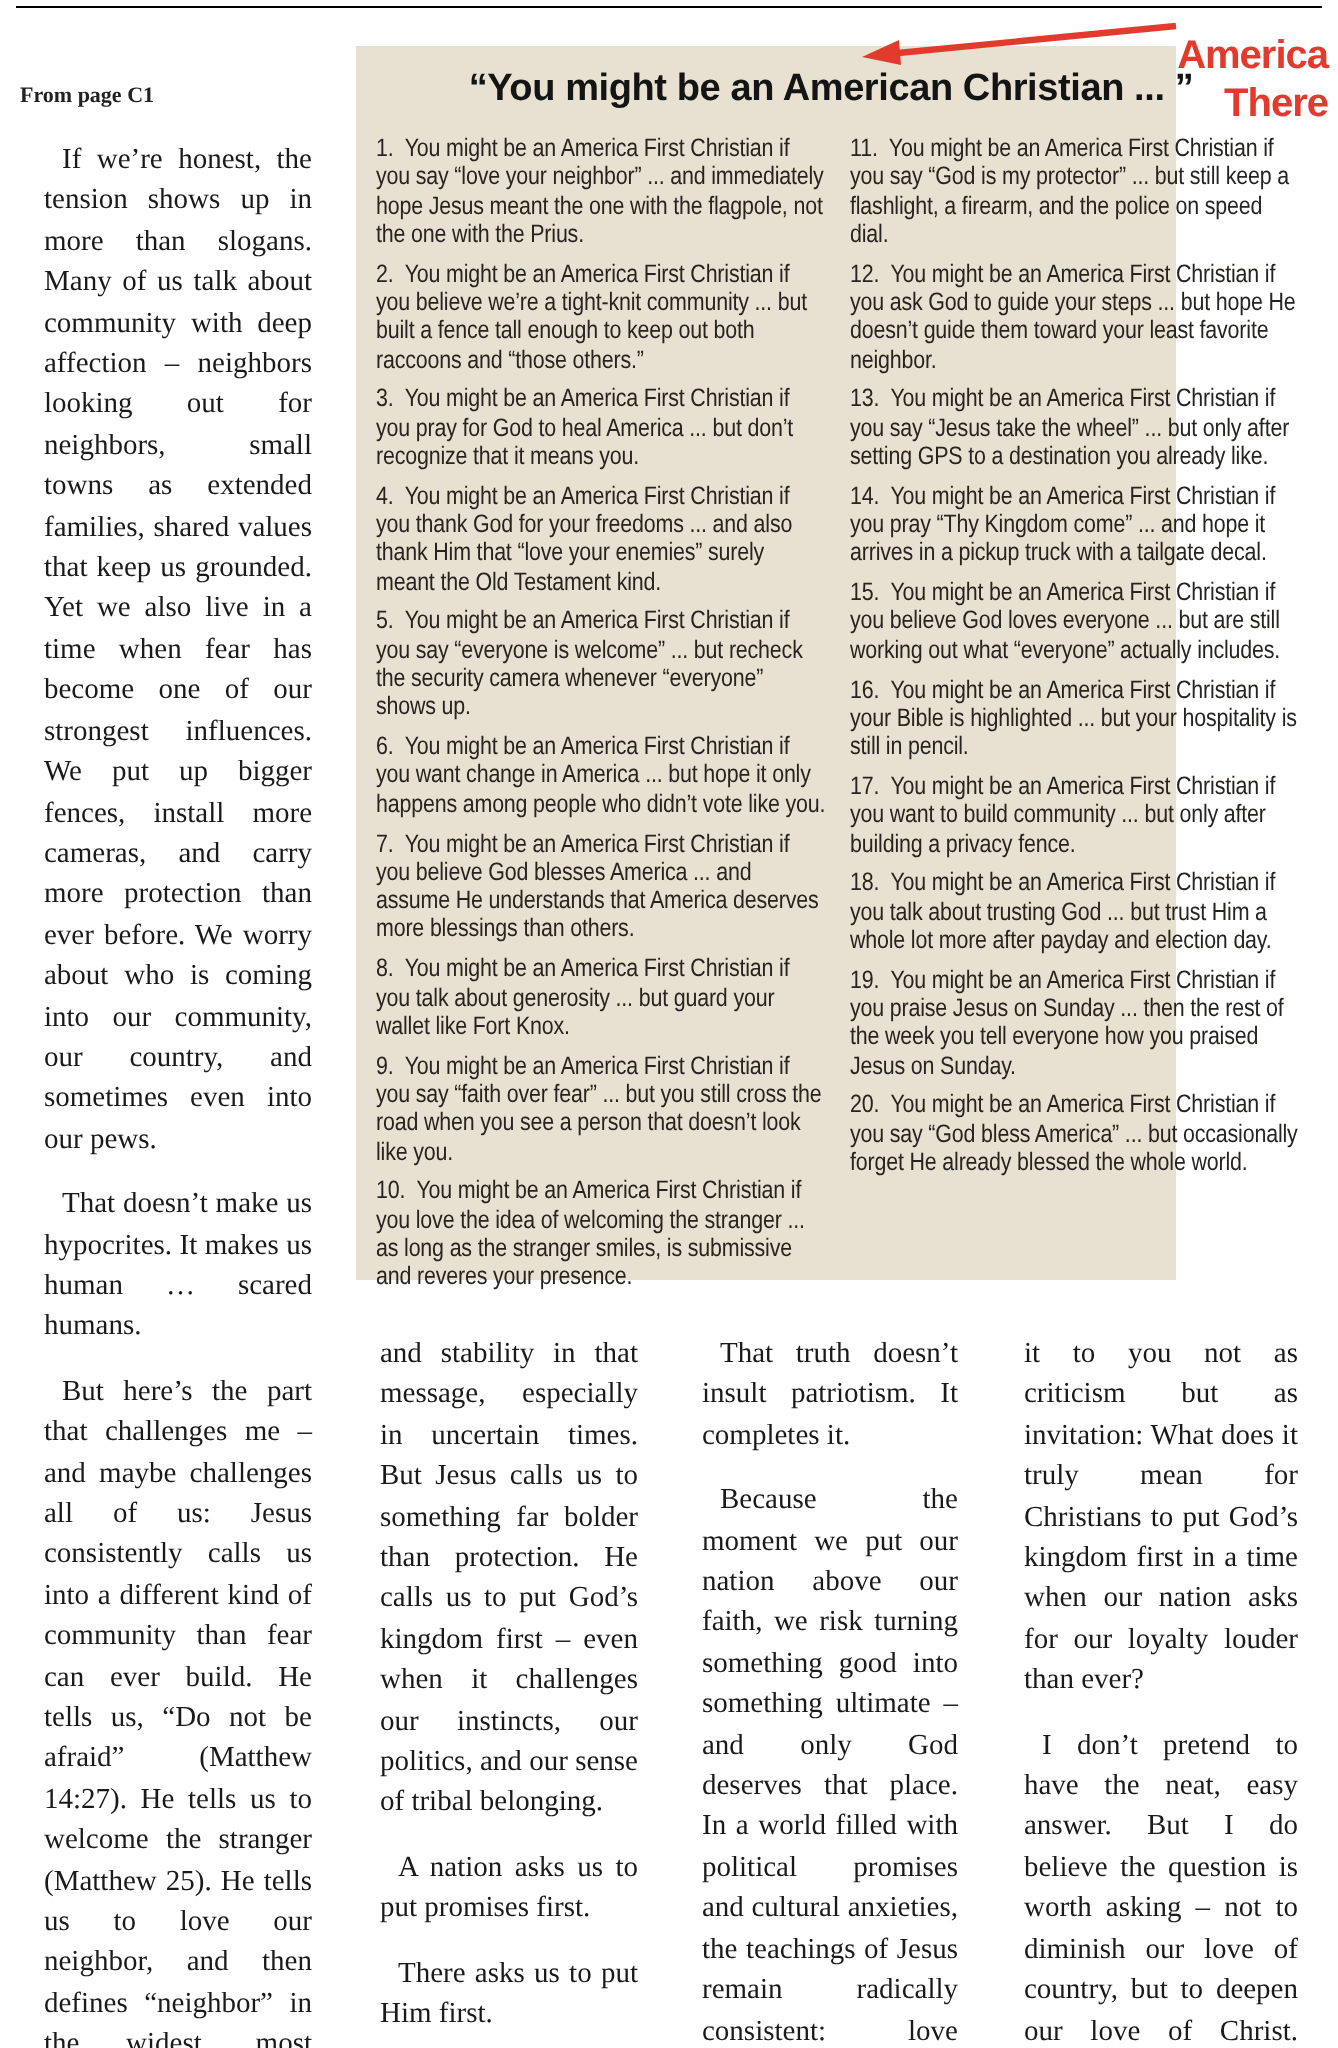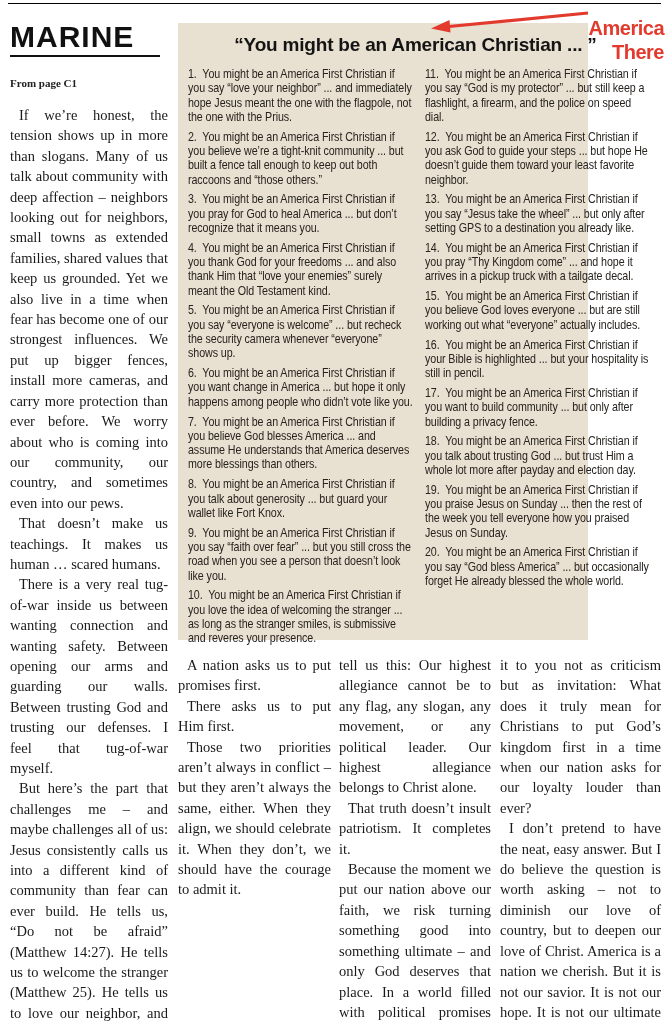--- a/index.html
+++ b/index.html
@@ -7,21 +7,21 @@
         font-family:"Liberation Serif",serif;color:#1a1a1a;}
   .top-rule{position:absolute;left:8px;right:8px;top:3px;height:1px;background:#000;}
 
   
   .col1{position:absolute;left:10px;top:22px;width:158px;}
   .headline{font-family:"Liberation Sans",sans-serif;font-weight:bold;font-size:30px;
             letter-spacing:1px;color:#111;margin:0;padding:0 0 3px 0;border-bottom:2px solid #111;
             width:150px;line-height:1;}
   .frompage{font-family:Liberation Serif, serif;font-weight:bold;font-size:11px;
             margin:20px 0 16px 0;color:#222;}
-  .serif p{font-size:14.5px;line-height:20.4px;margin:0;text-align:justify;text-indent:9px;}
+  .serif p{font-size:14.5px;line-height:20.4px;margin:12px;text-align:justify;text-indent:9px;}
   .serif p.noindent{text-indent:0;}
 
   
   .box{position:absolute;left:178px;top:23px;width:410px;height:617px;background:#e8e0d0;}
   .box-title{position:absolute;top:11px;left:10px;width:455px;text-align:center;
              font-family:"Liberation Sans",sans-serif;font-weight:bold;font-size:19px;
              letter-spacing:-0.2px;color:#141414;}
   .box-col{position:absolute;top:44px;width:266px;transform:scaleX(0.85);transform-origin:top left;}
   .box-col-left{left:10px;}
   .box-col-right{left:247px;}
@@ -39,25 +39,23 @@
             line-height:24px;letter-spacing:-0.5px;}
   .arrow-svg{position:absolute;left:0;top:0;pointer-events:none;}
 </style>
 </head>
 <body>
 
 <div class="page">
   <div class="top-rule"></div>
 
   <div class="col1 serif">
-    <h1 class="headline">MARINE</h1>
     <div class="frompage">From page C1</div>
     <p>If we’re honest, the tension shows up in more than slogans. Many of us talk about community with deep affection – neighbors looking out for neighbors, small towns as extended families, shared values that keep us grounded. Yet we also live in a time when fear has become one of our strongest influences. We put up bigger fences, install more cameras, and carry more protection than ever before. We worry about who is coming into our community, our country, and sometimes even into our pews.</p>
-    <p>That doesn’t make us teachings. It makes us human … scared humans.</p>
-    <p>There is a very real tug-of-war inside us between wanting connection and wanting safety. Between opening our arms and guarding our walls. Between trusting God and trusting our defenses. I feel that tug-of-war myself.</p>
+    <p>That doesn’t make us hypocrites. It makes us human … scared humans.</p>
     <p>But here’s the part that challenges me – and maybe challenges all of us: Jesus consistently calls us into a different kind of community than fear can ever build. He tells us, “Do not be afraid” (Matthew 14:27). He tells us to welcome the stranger (Matthew 25). He tells us to love our neighbor, and then defines “neighbor” in the widest, most unsettling way possible (Luke 10). He even tells us to love our enemies.</p>
 
   </div>
 
   <div class="box">
     <div class="box-title">“You might be an American Christian  ... ”</div>
     <div class="box-col box-col-left">
       <p>1.&nbsp; You might be an America First Christian if you say “love your neighbor” ... and immediately hope Jesus meant the one with the flagpole, not the one with the Prius.</p>
       <p>2.&nbsp; You might be an America First Christian if you believe we’re a tight-knit community ... but built a fence tall enough to keep out both raccoons and “those others.”</p>
       <p>3.&nbsp; You might be an America First Christian if you pray for God to heal America ... but don’t recognize that it means you.</p>
@@ -86,28 +84,28 @@
   <svg class="arrow-svg" width="669" height="60">
     <line x1="588" y1="13" x2="449" y2="26.5" stroke="#e23b2e" stroke-width="3.2"></line>
     <polygon points="431,28.5 450.5,32.5 449.5,20" fill="#e23b2e"></polygon>
   </svg>
   <div class="ann-text" style="color:#e23b2e;">
     <span>America</span><br>
     <span>There</span>
   </div>
 
   <div class="col2 serif">
+    <p class="noindent">and stability in that message, especially in uncertain times. But Jesus calls us to something far bolder than protection. He calls us to put God’s kingdom first – even when it challenges our instincts, our politics, and our sense of tribal belonging.</p>
     <p>A nation asks us to put promises first.</p>
     <p>There asks us to put Him first.</p>
     <p>Those two priorities aren’t always in conflict – but they aren’t always the same, either. When they align, we should celebrate it. When they don’t, we should have the courage to admit it.</p>
 
   </div>
 
   <div class="col3 serif">
-    <p class="noindent">tell us this: Our highest allegiance cannot be to any flag, any slogan, any movement, or any political leader. Our highest allegiance belongs to Christ alone.</p>
     <p>That truth doesn’t insult patriotism. It completes it.</p>
     <p>Because the moment we put our nation above our faith, we risk turning something good into something ultimate – and only God deserves that place. In a world filled with political promises and cultural anxieties, the teachings of Jesus remain radically consistent: love beyond fear; welcome beyond boundaries; serve beyond self-interest. These are not partisan ideas. They are Christian ones.</p>
 
   </div>
 
   <div class="col4 serif">
     <p class="noindent">it to you not as criticism but as invitation: What does it truly mean for Christians to put God’s kingdom first in a time when our nation asks for our loyalty louder than ever?</p>
     <p>I don’t pretend to have the neat, easy answer. But I do believe the question is worth asking – not to diminish our love of country, but to deepen our love of Christ. America is a nation we cherish. But it is not our savior. It is not our hope. It is not our ultimate home.</p>
 
   </div>

